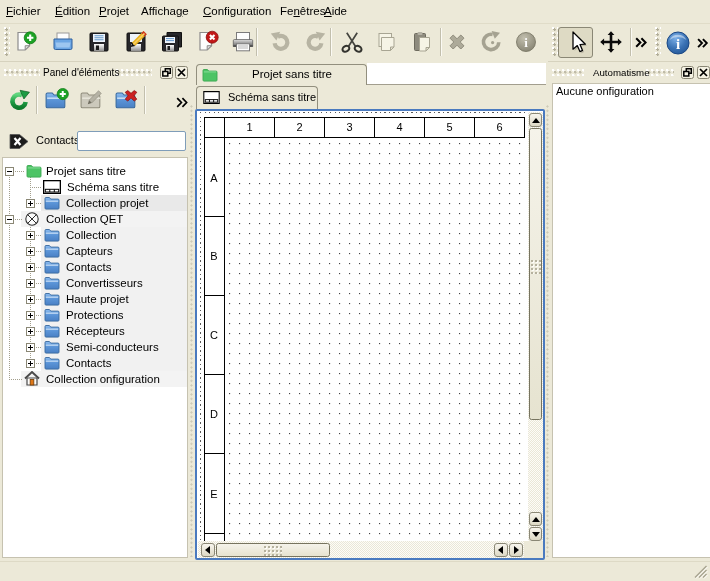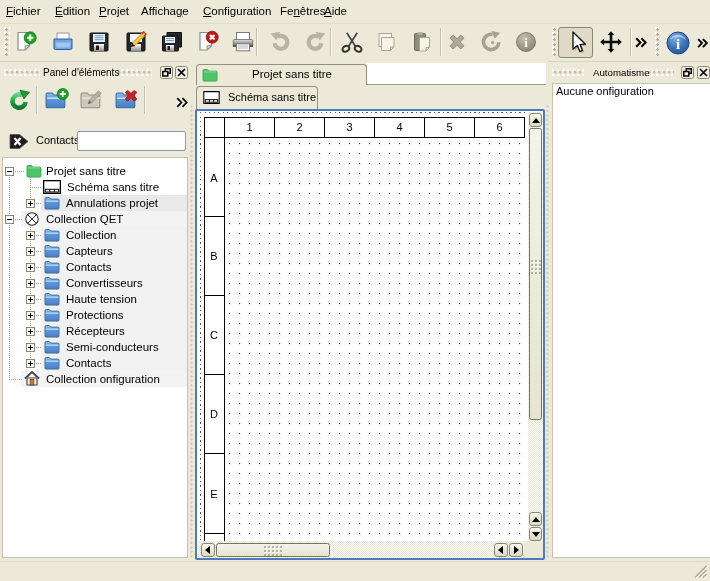--- a/index.html
+++ b/index.html
@@ -367,27 +367,27 @@
     </svg>
   <svg class="tico" style="left:44px;top:355px">
       <use href="#fldb"></use>
     </svg>
   <svg class="abs" style="left:24px;top:371px" width="16" height="15">
       <use href="#hse"></use>
     </svg>
 
   <span class="trow" style="left:46px;top:163px">Projet sans titre</span>
   <span class="trow" style="left:67px;top:179px">Schéma sans titre</span>
-  <span class="trow" style="left:66px;top:195px">Annulations projet</span>
+  <span class="trow" style="left:66px;top:195px">Collection projet</span>
   <span class="trow" style="left:46px;top:211px">Collection QET</span>
   <span class="trow" style="left:66px;top:227px">Collection</span>
   <span class="trow" style="left:66px;top:243px">Capteurs</span>
   <span class="trow" style="left:66px;top:259px">Contacts</span>
   <span class="trow" style="left:66px;top:275px">Convertisseurs</span>
-  <span class="trow" style="left:66px;top:291px">Haute tension</span>
+  <span class="trow" style="left:66px;top:291px">Haute projet</span>
   <span class="trow" style="left:66px;top:307px">Protections</span>
   <span class="trow" style="left:66px;top:323px">Récepteurs</span>
   <span class="trow" style="left:66px;top:339px">Semi-conducteurs</span>
   <span class="trow" style="left:66px;top:355px">Contacts</span>
   <span class="trow" style="left:46px;top:371px">Collection onfiguration</span>
 
   <div class="abs" style="left:189px;top:61px;width:359px;height:499px;background:#ece9d8"></div>
   <div class="abs" style="left:367px;top:63px;width:179px;height:21px;background:#fff;border-bottom:1px solid #a29e8e"></div>
   <div class="tab" style="left:196px;top:64px;width:171px;height:21px"></div>
   <svg class="abs" style="left:202px;top:67px" width="16" height="16">

